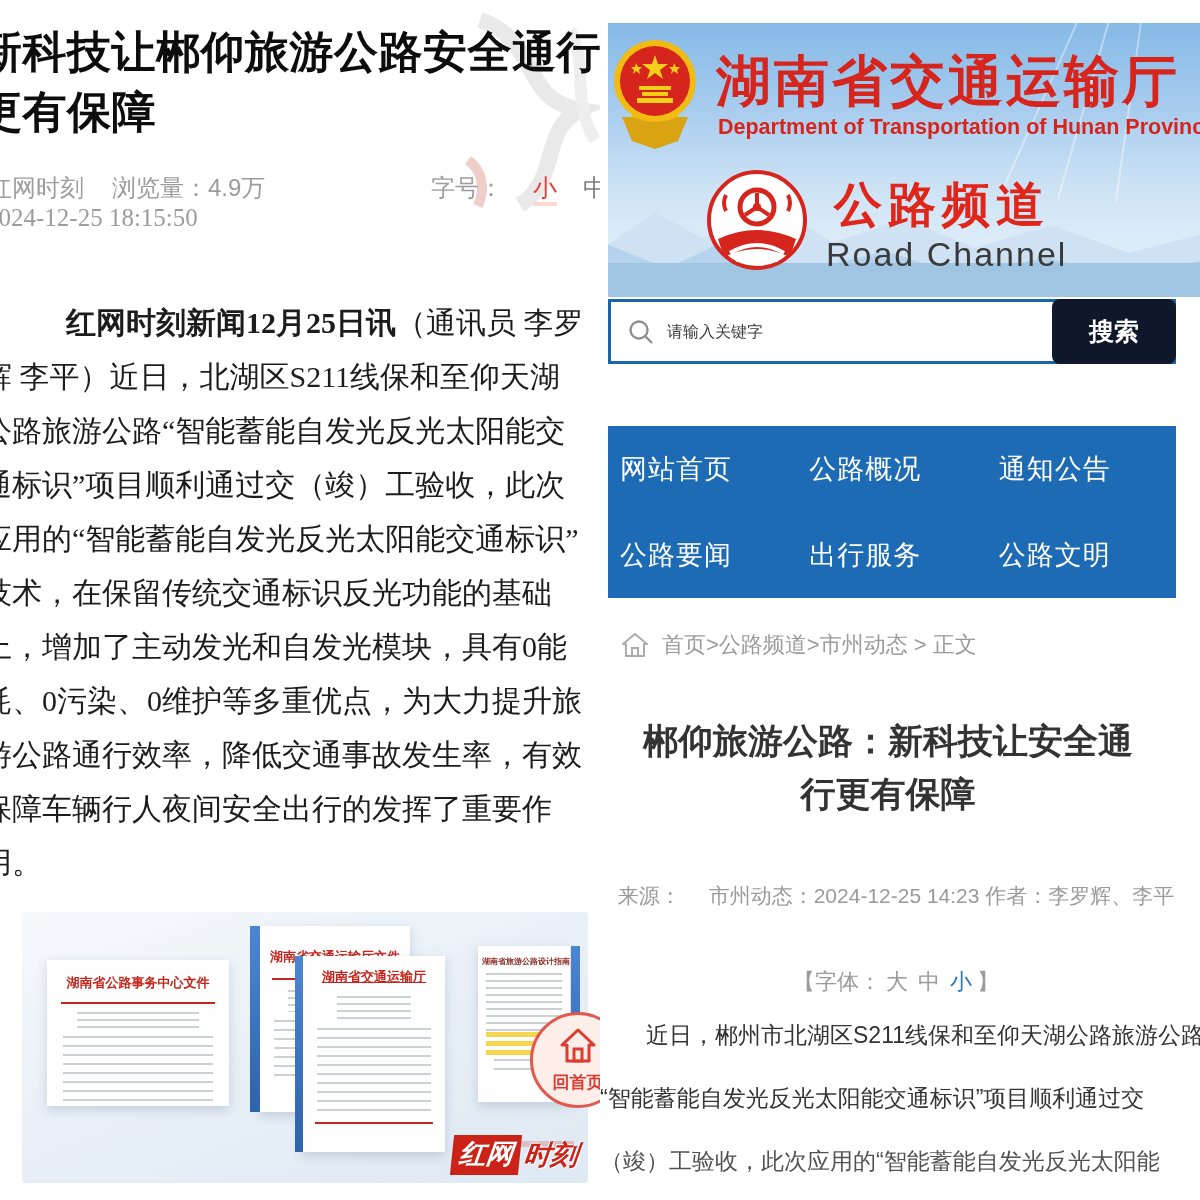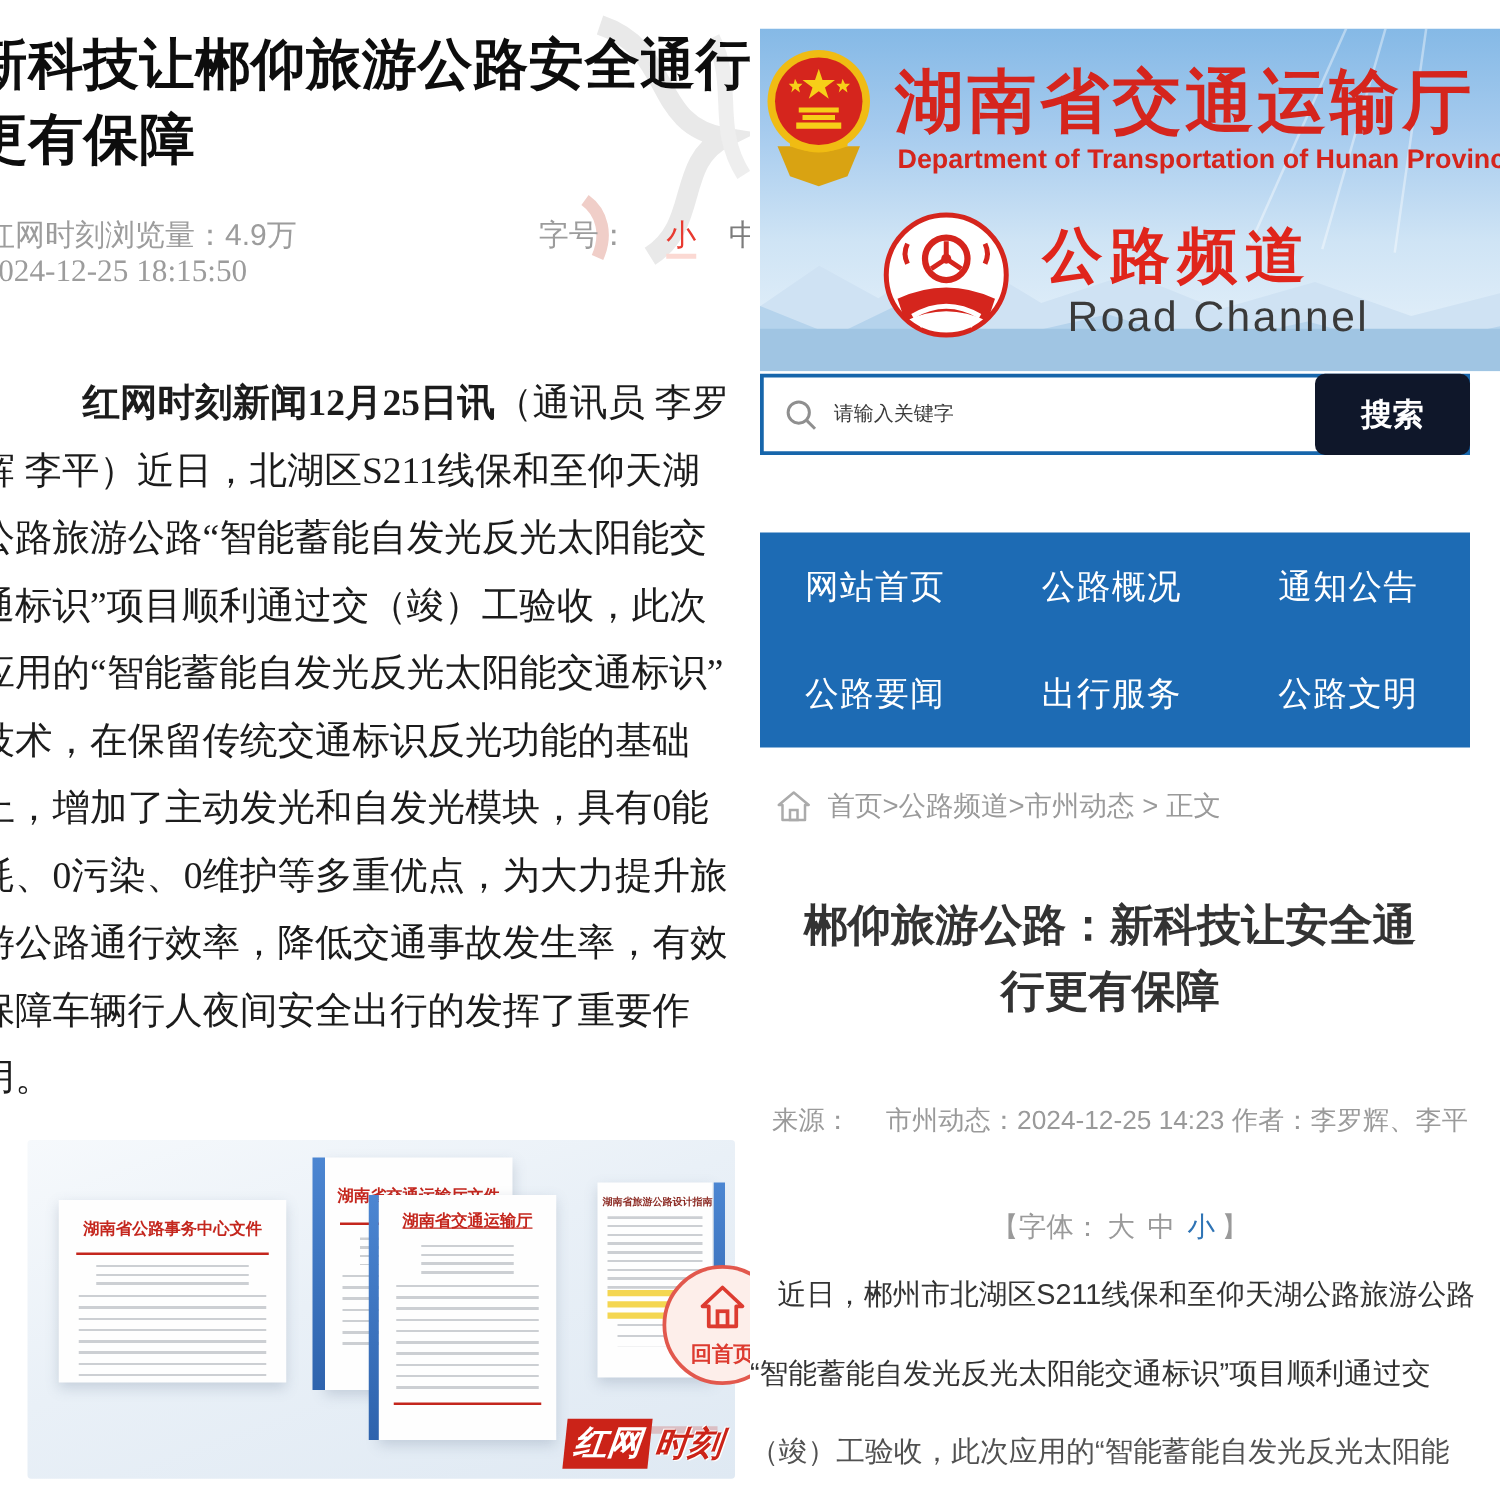--- a/index.html
+++ b/index.html
@@ -6,21 +6,21 @@
   html,body { width:1200px; height:1200px; background:#fff; }
   body { font-family:"Liberation Sans","DejaVu Sans",sans-serif; }
   #stage { position:relative; width:1200px; height:1200px; overflow:hidden; background:#fff; }
 
   
   .lp { position:absolute; left:0; top:0; width:600px; height:1200px; overflow:hidden; background:#fff; }
   .lp-watermark { position:absolute; left:420px; top:10px; opacity:.9; }
   .lp-title { position:absolute; left:-22px; top:22px; width:700px; font-size:44px; line-height:60px;
               font-weight:800; color:#0d0d0d; letter-spacing:.5px; white-space:nowrap; }
   .lp-meta-left { position:absolute; left:-12px; top:172px; font-size:24px; color:#9c9c9c; white-space:nowrap; }
-  .lp-views { }
+  .lp-views { margin-left:28px; }
   .lp-meta-right { position:absolute; left:386px; top:172px; font-size:24px; color:#9c9c9c; white-space:nowrap;margin-left:45px; }
   .fs-small { color:#e83a30; margin-left:30px; border-bottom:4px solid #fbd9d3; padding-bottom:1px; cursor:pointer; }
   .fs-mid   { color:#7c7c7c; margin-left:26px; cursor:pointer; }
   .fs-big   { color:#7c7c7c; margin-left:24px; cursor:pointer; }
   .lp-date { position:absolute; left:-14px; top:204px; font-family:"Liberation Serif","DejaVu Serif",serif;
              font-size:25px; color:#9c9c9c; white-space:nowrap; }
   .lp-body { position:absolute; left:-18px; top:296px; width:720px;
              font-family:"Liberation Serif","DejaVu Serif",serif; font-size:30px; line-height:54px;
              color:#1c1c1c; }
   .lp-body .ln { white-space:nowrap; height:54px; }
@@ -60,49 +60,49 @@
   .mtn2 { height:95px; background:#b5d3ec;
           clip-path:polygon(0 45%,10% 70%,20% 40%,33% 72%,47% 52%,60% 78%,74% 58%,87% 80%,100% 62%,100% 100%,0 100%); }
   .mtn3 { height:34px; background:#a0c5e3; }
   .emblem { position:absolute; left:4px; top:6px; }
   .site-name { position:absolute; left:108px; top:22px; font-size:55px; font-weight:800; color:#d5251d;
                letter-spacing:3px; white-space:nowrap; }
   .site-name-en { position:absolute; left:110px; top:92px; font-size:21.5px; font-weight:bold; color:#d5251d; white-space:nowrap; }
   .ch-logo { position:absolute; left:98px; top:146px; width:102px; height:102px; }
   .ch-name { position:absolute; left:226px; top:150px; font-size:48px; font-weight:800; color:#e0251b;
              letter-spacing:6px; white-space:nowrap; }
-  .ch-name-en { position:absolute; left:246px; top:212px; font-size:34px; color:#3a3a3a; letter-spacing:2px; white-space:nowrap; }
+  .ch-name-en { position:absolute; left:218px; top:212px; font-size:34px; color:#3a3a3a; letter-spacing:2px; white-space:nowrap; }
 
   .rp-search { position:absolute; left:8px; top:299px; width:568px; height:65px; border:3px solid #1766ab;
                background:#fff; display:flex; align-items:center; }
   .rp-search .mag { margin-left:16px; flex:0 0 auto; }
   .rp-search input { flex:1; border:none; outline:none; font-size:16px; color:#333; margin-left:12px;
                      font-family:inherit; background:transparent; }
   .rp-search input::placeholder { color:#3c3c3c; opacity:1; }
   .search-btn { position:absolute; right:-3px; top:-3px; width:124px; height:65px; background:#0f172a;
                 color:#fff; font-size:25px; font-weight:bold; border:none; border-radius:8px; cursor:pointer;
                 font-family:inherit; }
   .rp-nav { position:absolute; left:8px; top:426px; width:568px; height:172px; background:#1d6bb4;
             display:grid; grid-template-columns:repeat(3,1fr); grid-template-rows:repeat(2,1fr); }
-  .rp-nav .cell { display:flex; align-items:center; padding-left:36px; color:#fff; font-size:27px;
+  .rp-nav .cell { display:flex; align-items:center; padding-left:12px; color:#fff; font-size:27px;
                   letter-spacing:1px; cursor:pointer; white-space:nowrap; }
   .rp-crumb { position:absolute; left:20px; top:630px; display:flex; align-items:center; font-size:22px;
               color:#9a9a9a; white-space:nowrap; }
   .rp-crumb svg { margin-right:12px; }
   .rp-title { position:absolute; left:0; top:714px; width:576px; text-align:center; font-size:35px;
               line-height:53px; font-weight:800; color:#333; }
   .rp-meta { position:absolute; left:0; top:882px; width:592px; text-align:center; font-size:21px;
              color:#9a9a9a; white-space:nowrap; }
   .rp-meta .gap { display:inline-block; width:28px; }
   .rp-fontrow { position:absolute; left:0; top:967px; width:592px; text-align:center; font-size:22px; color:#9a9a9a; }
   .rp-fontrow .opt { margin:0 5px; cursor:pointer; }
   .rp-fontrow .sel { color:#2f74b5; }
   .rp-body { position:absolute; left:0; top:1004px; width:600px; font-size:23px; line-height:63px; color:#333; }
   .rp-body .ln { white-space:nowrap; height:63px; }
-  .rp-body .ln.first { padding-left:22px; }
+  .rp-body .ln.first { padding-left:46px; }
   .rp-body .ln.faint { opacity:.85; }
 </style>
 </head>
 <body>
 
 <div id="stage">
 
   <div class="lp">
 
     <svg class="lp-watermark" width="190" height="210" viewBox="0 0 190 210">

